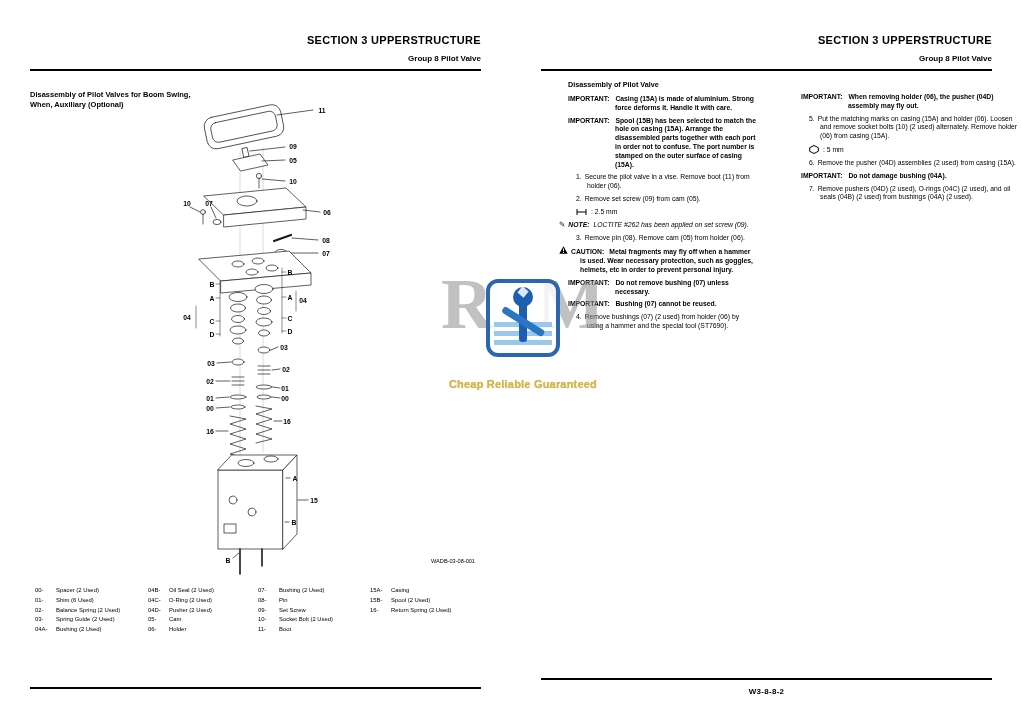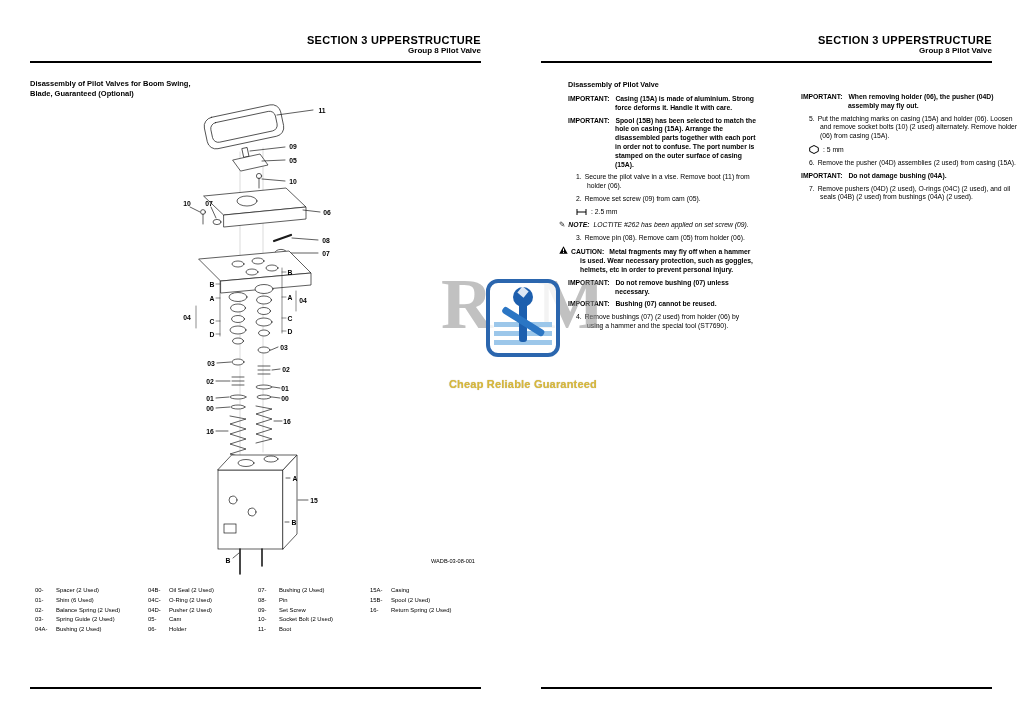--- a/index.html
+++ b/index.html
@@ -5,28 +5,28 @@
   *{margin:0;padding:0;box-sizing:border-box;}
   html,body{background:#ffffff;}
   .sheet{position:relative;width:1022px;height:722px;background:#ffffff;
          font-family:"Liberation Sans",sans-serif;color:#000;overflow:hidden;}
   .page{position:absolute;top:0;width:511px;height:722px;}
   .page-left{left:0;}
   .page-right{left:511px;}
 
   .page-header{position:absolute;top:34px;left:30px;width:451px;text-align:right;}
   .hdr-section{font-size:11px;font-weight:bold;letter-spacing:.3px;}
-  .hdr-group{font-size:8px;font-weight:bold;margin-top:0;}
+  .hdr-group{font-size:8px;font-weight:bold;margin-top:8px;}
   .hdr-rule{margin-top:6px;height:2px;background:#000;}
 
   .page-footer{position:absolute;bottom:26px;left:30px;width:451px;text-align:center;}
   .ftr-rule{height:2px;background:#000;margin-bottom:7px;}
   .page-num{font-size:8px;font-weight:bold;letter-spacing:.3px;}
 
-  .section-title{position:absolute;top:79px;left:30px;font-size:7.5px;font-weight:bold;line-height:9.5px;}
+  .section-title{position:absolute;top:90px;left:30px;font-size:7.5px;font-weight:bold;line-height:9.5px;}
 
   .diagram-svg{position:absolute;left:0;top:0;pointer-events:none;}
   .callout-layer{position:absolute;left:0;top:0;width:511px;height:722px;pointer-events:none;}
   .callout{position:absolute;transform:translate(-50%,-50%);font-size:6.8px;font-weight:bold;white-space:nowrap;}
   .figure-code{position:absolute;left:390px;top:558px;width:85px;text-align:right;font-size:5.6px;}
 
   .legend{position:absolute;left:35px;top:586px;display:flex;}
   .legend-col{line-height:9.8px;font-size:5.9px;}
   .legend-col:nth-child(1){width:113px;}
   .legend-col:nth-child(2){width:110px;}
@@ -68,21 +68,21 @@
 
   <div class="page page-left">
     <div class="page-header">
       <div class="hdr-section">SECTION 3 UPPERSTRUCTURE</div>
       <div class="hdr-group">Group 8 Pilot Valve</div>
       <div class="hdr-rule"></div>
     </div>
 
     <div class="section-title">
       <div>Disassembly of Pilot Valves for Boom Swing,</div>
-      <div>Blade, Guaranteed (Optional)</div>
+      <div>When, Auxiliary (Optional)</div>
     </div>
 
     <svg class="diagram-svg" width="511" height="722" viewBox="0 0 511 722">
       <g stroke="#1a1a1a" stroke-width="0.7" fill="none" stroke-linecap="round">
 
         <line x1="240" y1="152" x2="240" y2="460" stroke-width="0.35" stroke="#999"></line>
         <line x1="263" y1="148" x2="263" y2="452" stroke-width="0.35" stroke="#999"></line>
 
         <g transform="rotate(-12 243 127)">
           <rect x="205" y="111" width="78" height="32" rx="9" fill="#fff"></rect>
@@ -317,20 +317,21 @@
         <p class="step"><span class="num">6.</span><span>Remove the pusher (04D) assemblies (2 used) from casing (15A).</span></p>
 
         <p class="imp"><span class="lbl">IMPORTANT:</span><span>Do not damage bushing (04A).</span></p>
 
         <p class="step"><span class="num">7.</span><span>Remove pushers (04D) (2 used), O-rings (04C) (2 used), and oil seals (04B) (2 used) from bushings (04A) (2 used).</span></p>
       </div>
     </div>
 
     <div class="page-footer">
       <div class="ftr-rule"></div>
+      <div class="page-num">W3-8-8-2</div>
     </div>
   </div>
 
   <div class="watermark">
     <span class="wm-letter wm-r">R</span>
     <span class="wm-letter wm-m">M</span>
     <div class="wm-logo">
       <svg width="76" height="84" viewBox="0 0 76 84">
         <rect x="3" y="3" width="70" height="74" rx="10" fill="rgba(255,255,255,0.8)" stroke="#2b66ae" stroke-width="4"></rect>
         <g fill="#9cc7ea">

